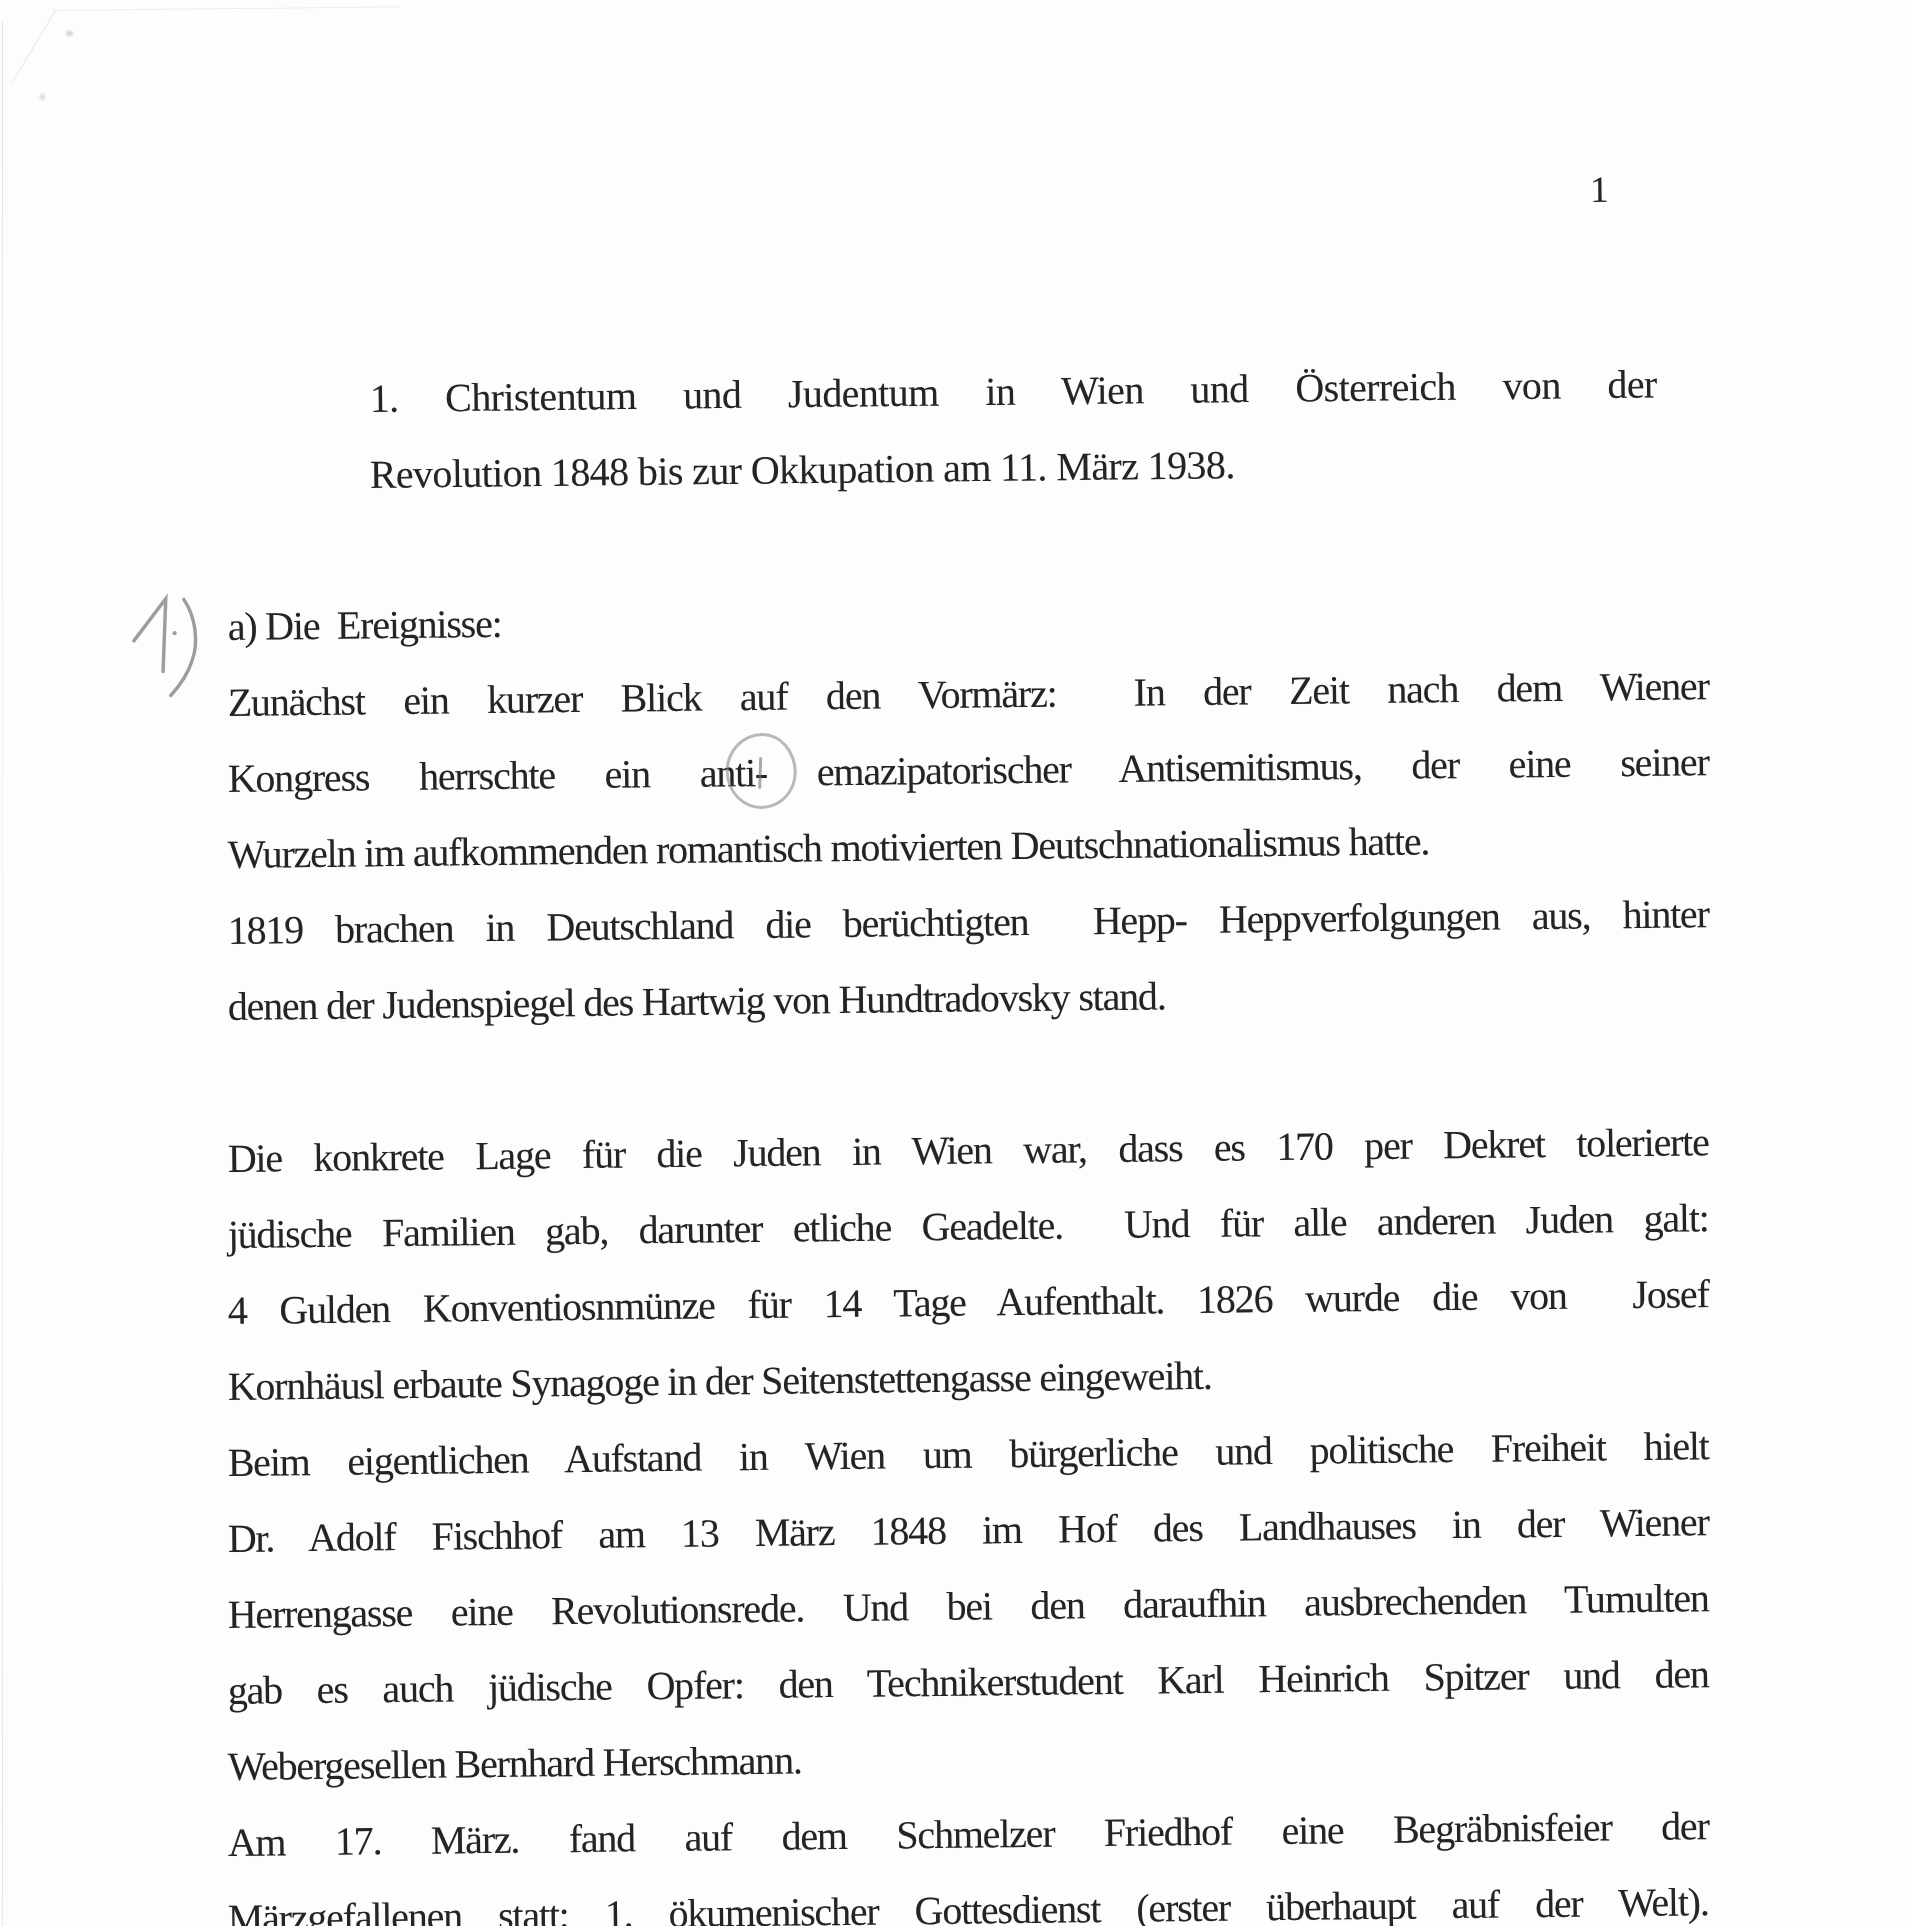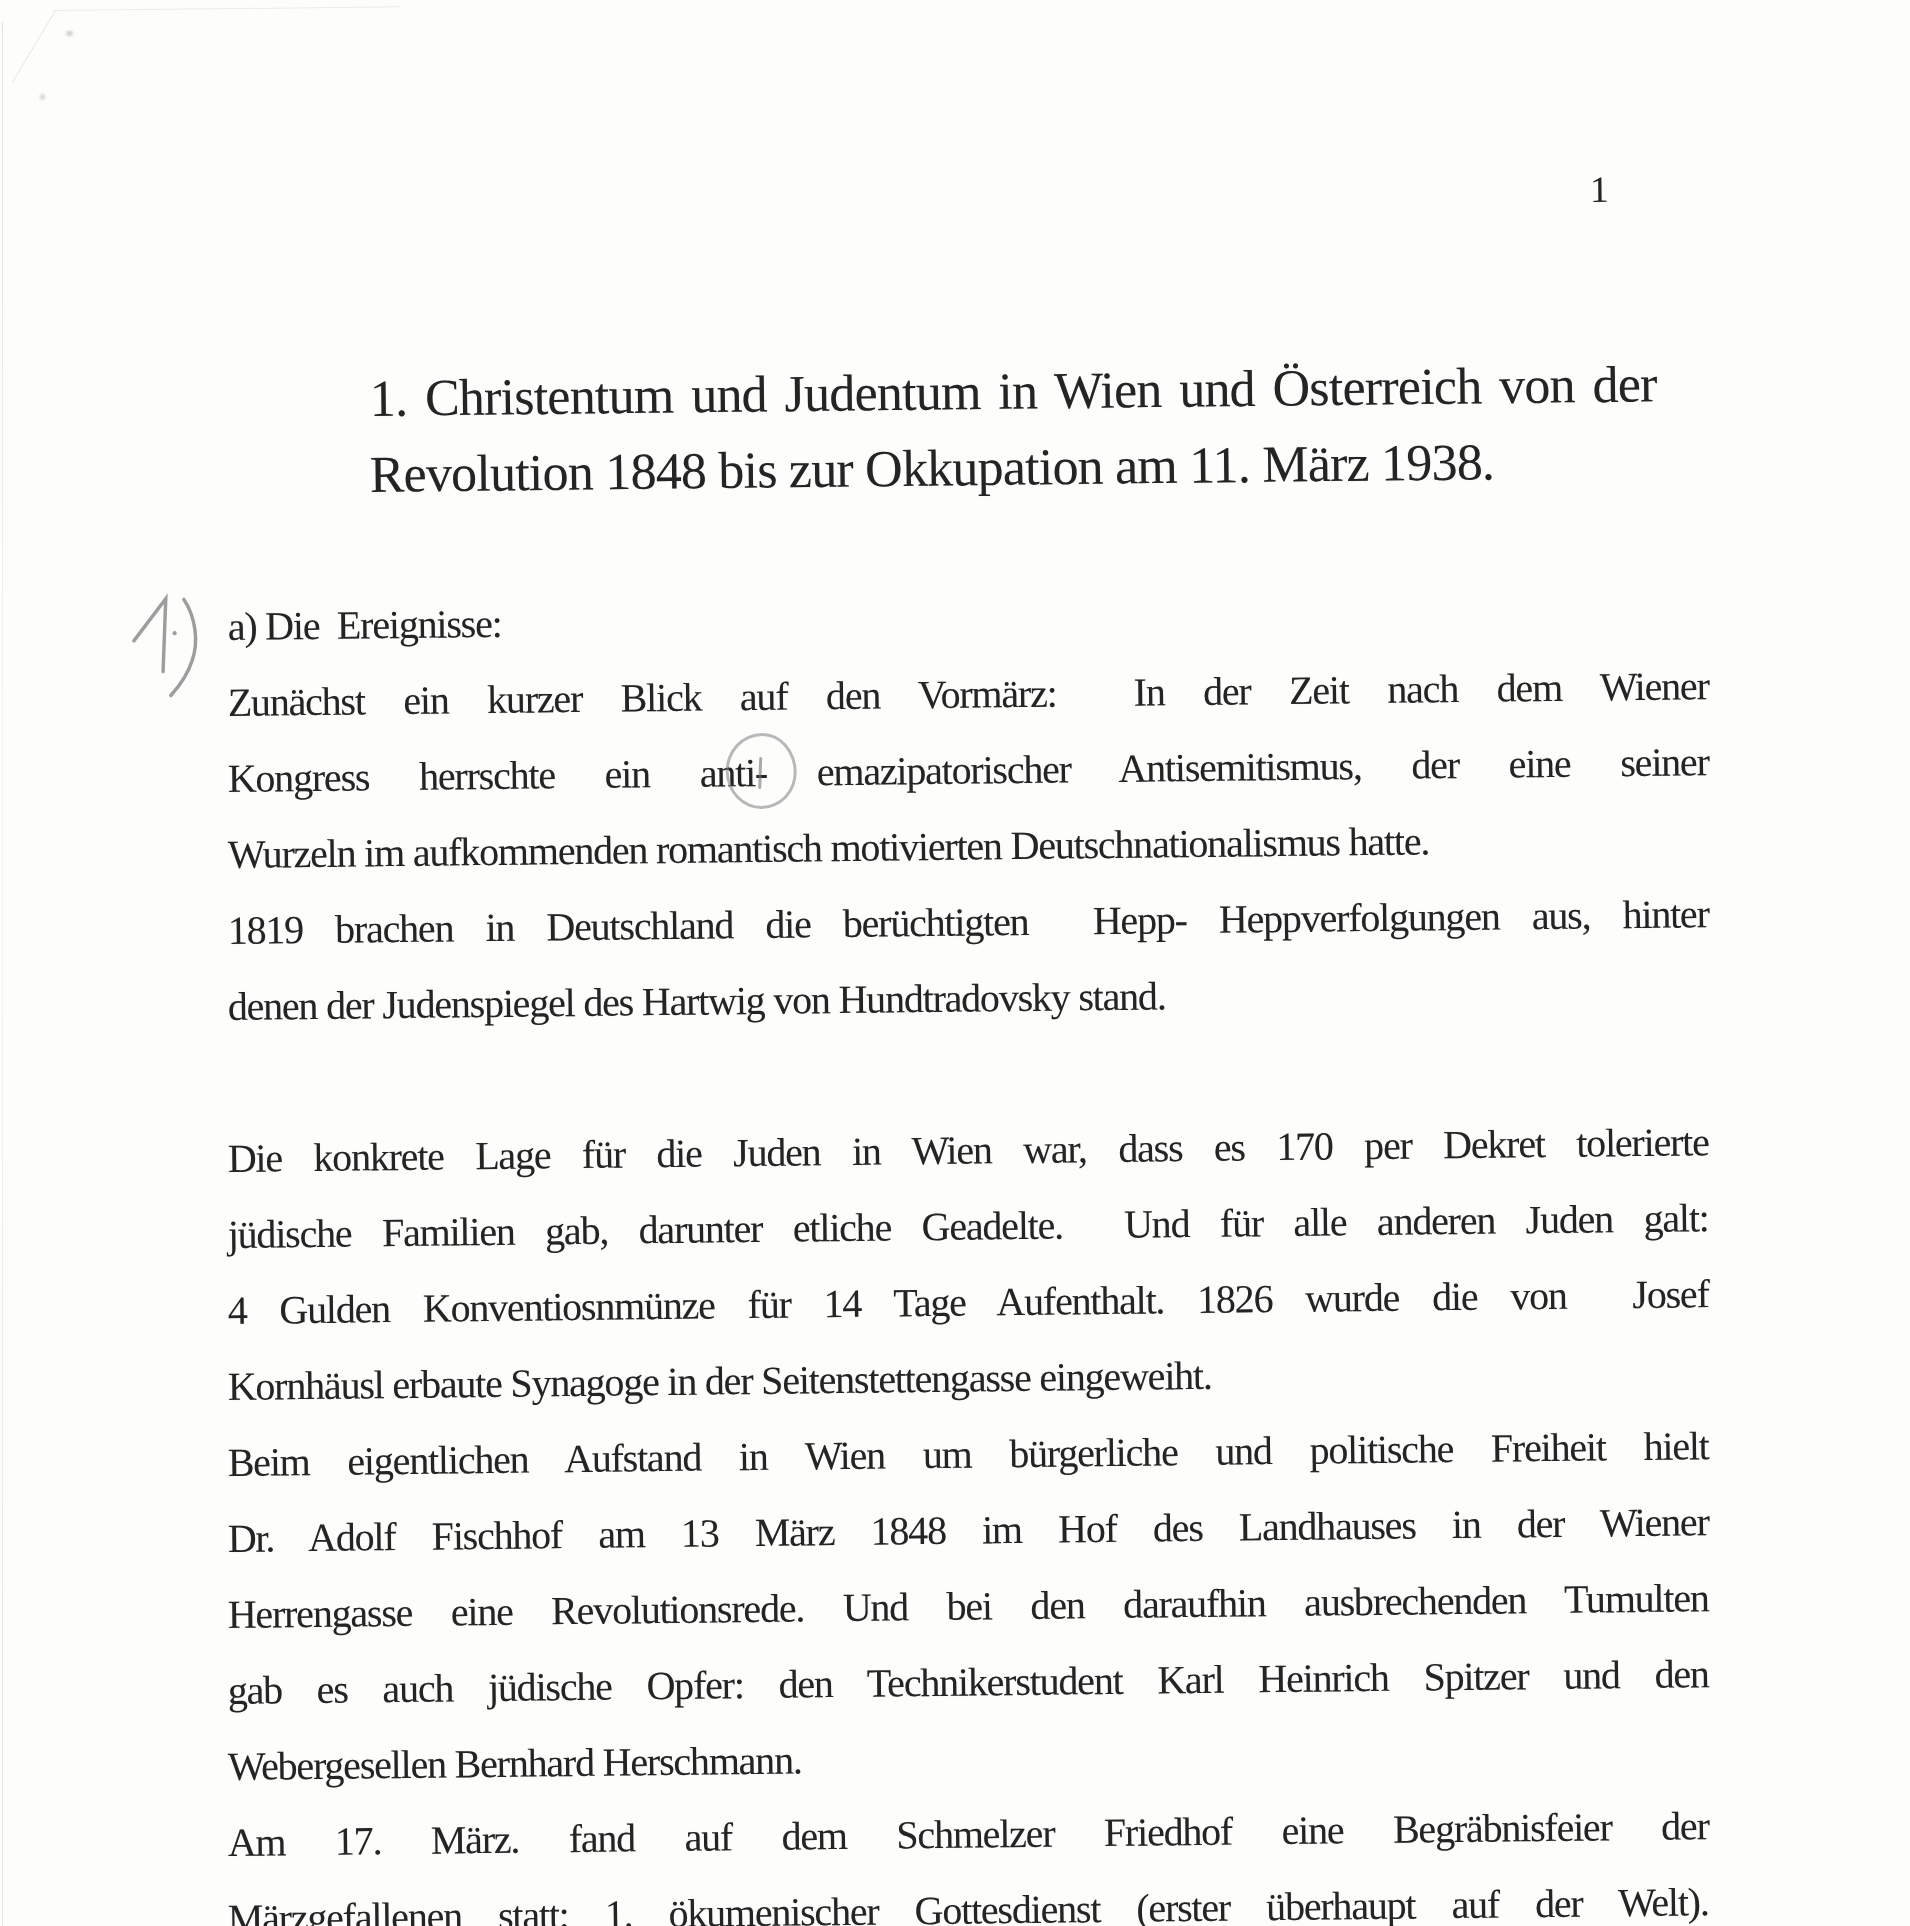--- a/index.html
+++ b/index.html
@@ -12,21 +12,21 @@
     color:#242424;
     text-shadow:0 0 0.8px rgba(30,30,30,.28);
   }
   .page-number{
     position:absolute;left:1590px;top:161px;
     font-size:37px;line-height:58px;
     transform:rotate(-0.65deg);
   }
   .heading{
     position:absolute;left:370px;top:361px;width:1287px;
-    font-size:52px;line-height:76px;letter-spacing:-0.015em;
+    font-size:40px;line-height:76px;letter-spacing:-0.015em;
   }
   .body-block{
     position:absolute;left:228px;top:589px;width:1481px;
     font-size:40px;line-height:76px;letter-spacing:-0.03em;
   }
   .line{min-height:76px;transform:rotate(-0.65deg);transform-origin:0 80%;}
   .line.justify{text-align:justify;text-align-last:justify;}
   
   .circled{position:relative;}
   .circled::before{

